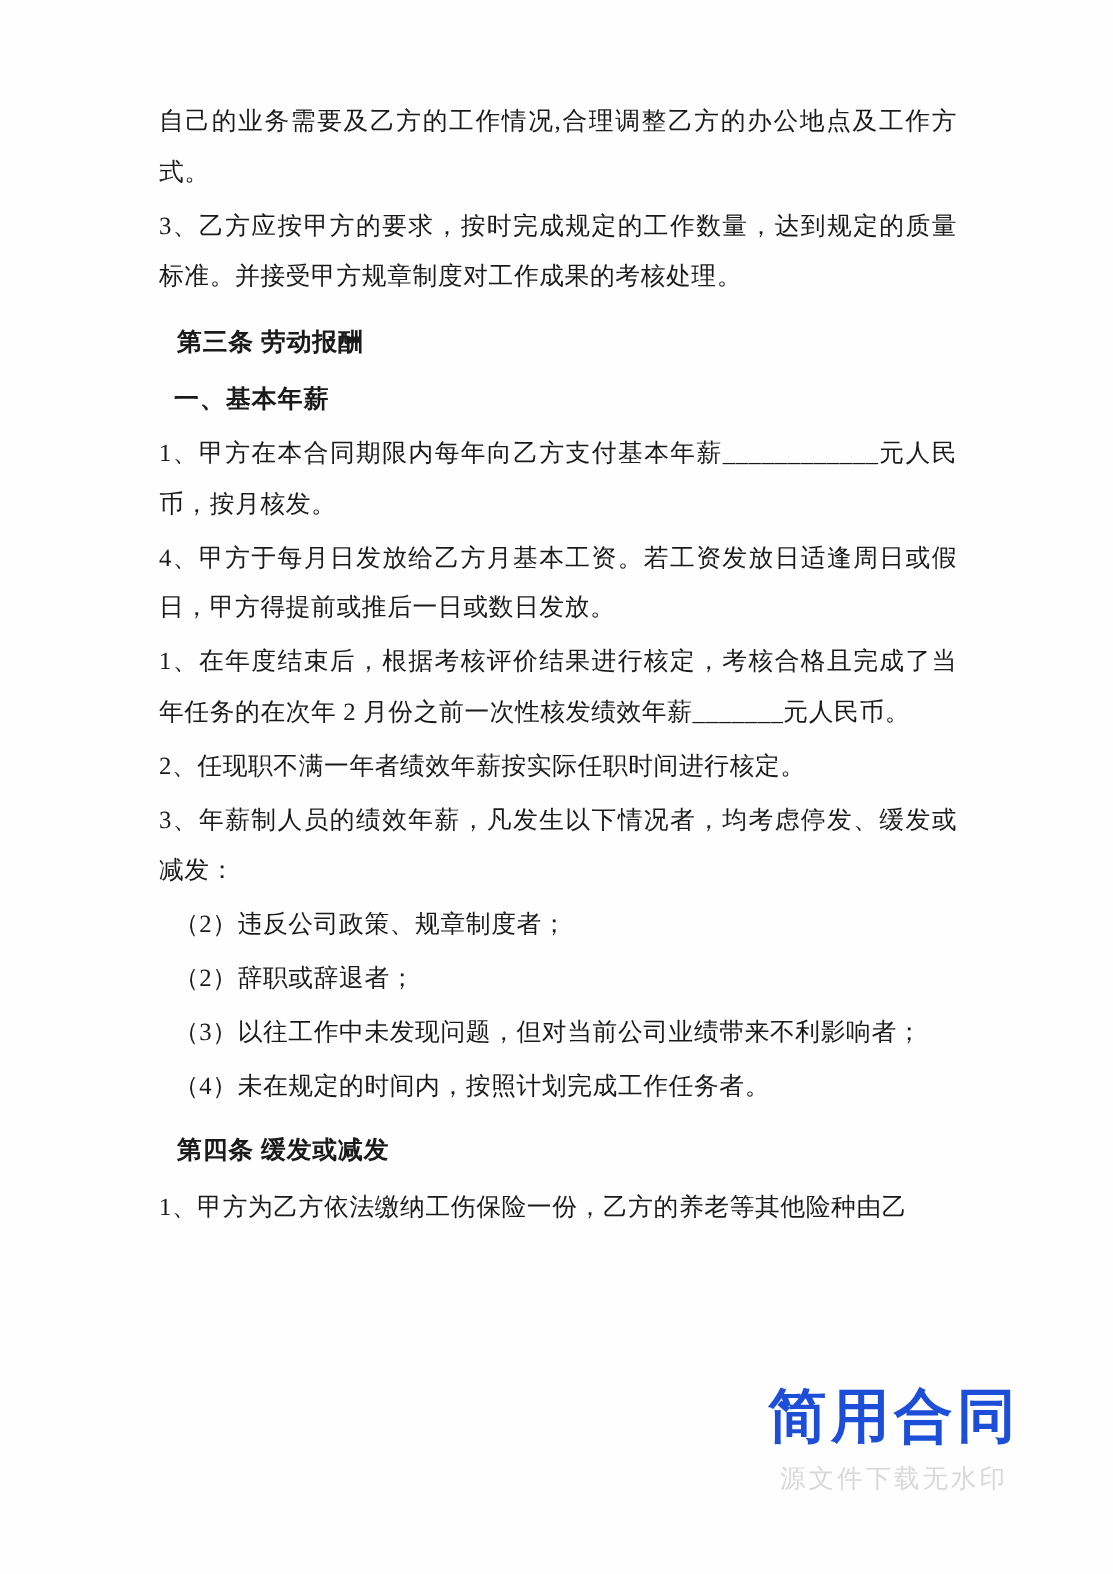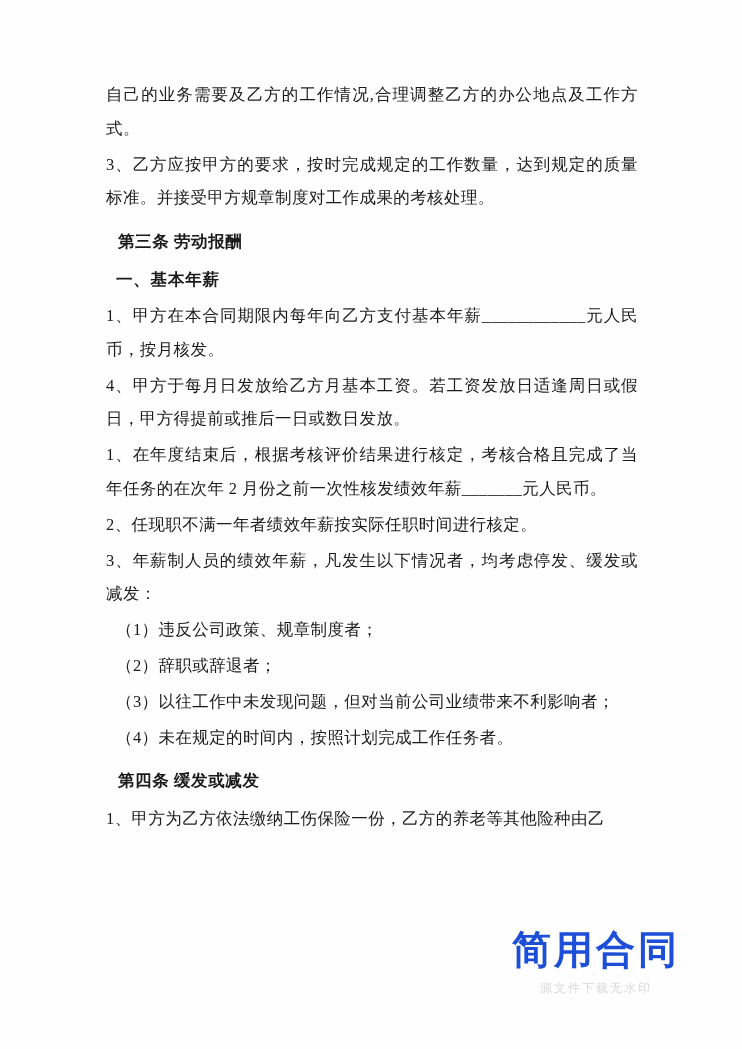--- a/index.html
+++ b/index.html
@@ -16,21 +16,21 @@
     overflow: hidden;
   }
   .page {
     position: absolute;
     inset: 0;
     background: #fefefe;
   }
   .content {
     position: absolute;
     left: 106px;
-    top: 78px;
+    top: 64px;
     width: 532px;
   }
   p {
     margin: 0 0 2px 0;
     font-size: 16.5px;
     line-height: 2.05;
     letter-spacing: 0.4px;
     text-align: justify;
     text-justify: inter-ideograph;
   }
@@ -63,21 +63,21 @@
   }
   .watermark .wm-main {
     font-size: 39px;
     font-weight: bold;
     color: #1d4ed8;
     letter-spacing: 3px;
     font-family: Liberation Mono, monospace;
     line-height: 1.15;
   }
   .watermark .wm-sub {
-    font-size: 12px;
+    font-size: 17px;
     color: #d8d8d8;
     letter-spacing: 2px;
     font-family: Liberation Mono, monospace;
     margin-top: 4px;
   }
 </style>
 </head>
 <body>
 
 <div class="page">
@@ -85,21 +85,21 @@
   <div class="content">
     <p class="body-text">自己的业务需要及乙方的工作情况,合理调整乙方的办公地点及工作方式。</p>
     <p class="body-text">3、乙方应按甲方的要求，按时完成规定的工作数量，达到规定的质量标准。并接受甲方规章制度对工作成果的考核处理。</p>
     <p class="heading">第三条  劳动报酬</p>
     <p class="sub-heading">一、基本年薪</p>
     <p class="body-text">1、甲方在本合同期限内每年向乙方支付基本年薪____________元人民币，按月核发。</p>
     <p class="body-text">4、甲方于每月日发放给乙方月基本工资。若工资发放日适逢周日或假日，甲方得提前或推后一日或数日发放。</p>
     <p class="body-text">1、在年度结束后，根据考核评价结果进行核定，考核合格且完成了当年任务的在次年 2 月份之前一次性核发绩效年薪_______元人民币。</p>
     <p class="body-text">2、任现职不满一年者绩效年薪按实际任职时间进行核定。</p>
     <p class="body-text">3、年薪制人员的绩效年薪，凡发生以下情况者，均考虑停发、缓发或减发：</p>
-    <p class="indent">（1）违反公司政策、规章制度者；</p>
+    <p class="indent">（2）违反公司政策、规章制度者；</p>
     <p class="indent">（2）辞职或辞退者；</p>
     <p class="indent">（3）以往工作中未发现问题，但对当前公司业绩带来不利影响者；</p>
     <p class="indent">（4）未在规定的时间内，按照计划完成工作任务者。</p>
     <p class="heading">第四条  缓发或减发</p>
     <p class="body-text">1、甲方为乙方依法缴纳工伤保险一份，乙方的养老等其他险种由乙</p>
   </div>
 
   <div class="watermark">
     <div class="wm-main">简用合同</div>
     <div class="wm-sub">源文件下载无水印</div>

